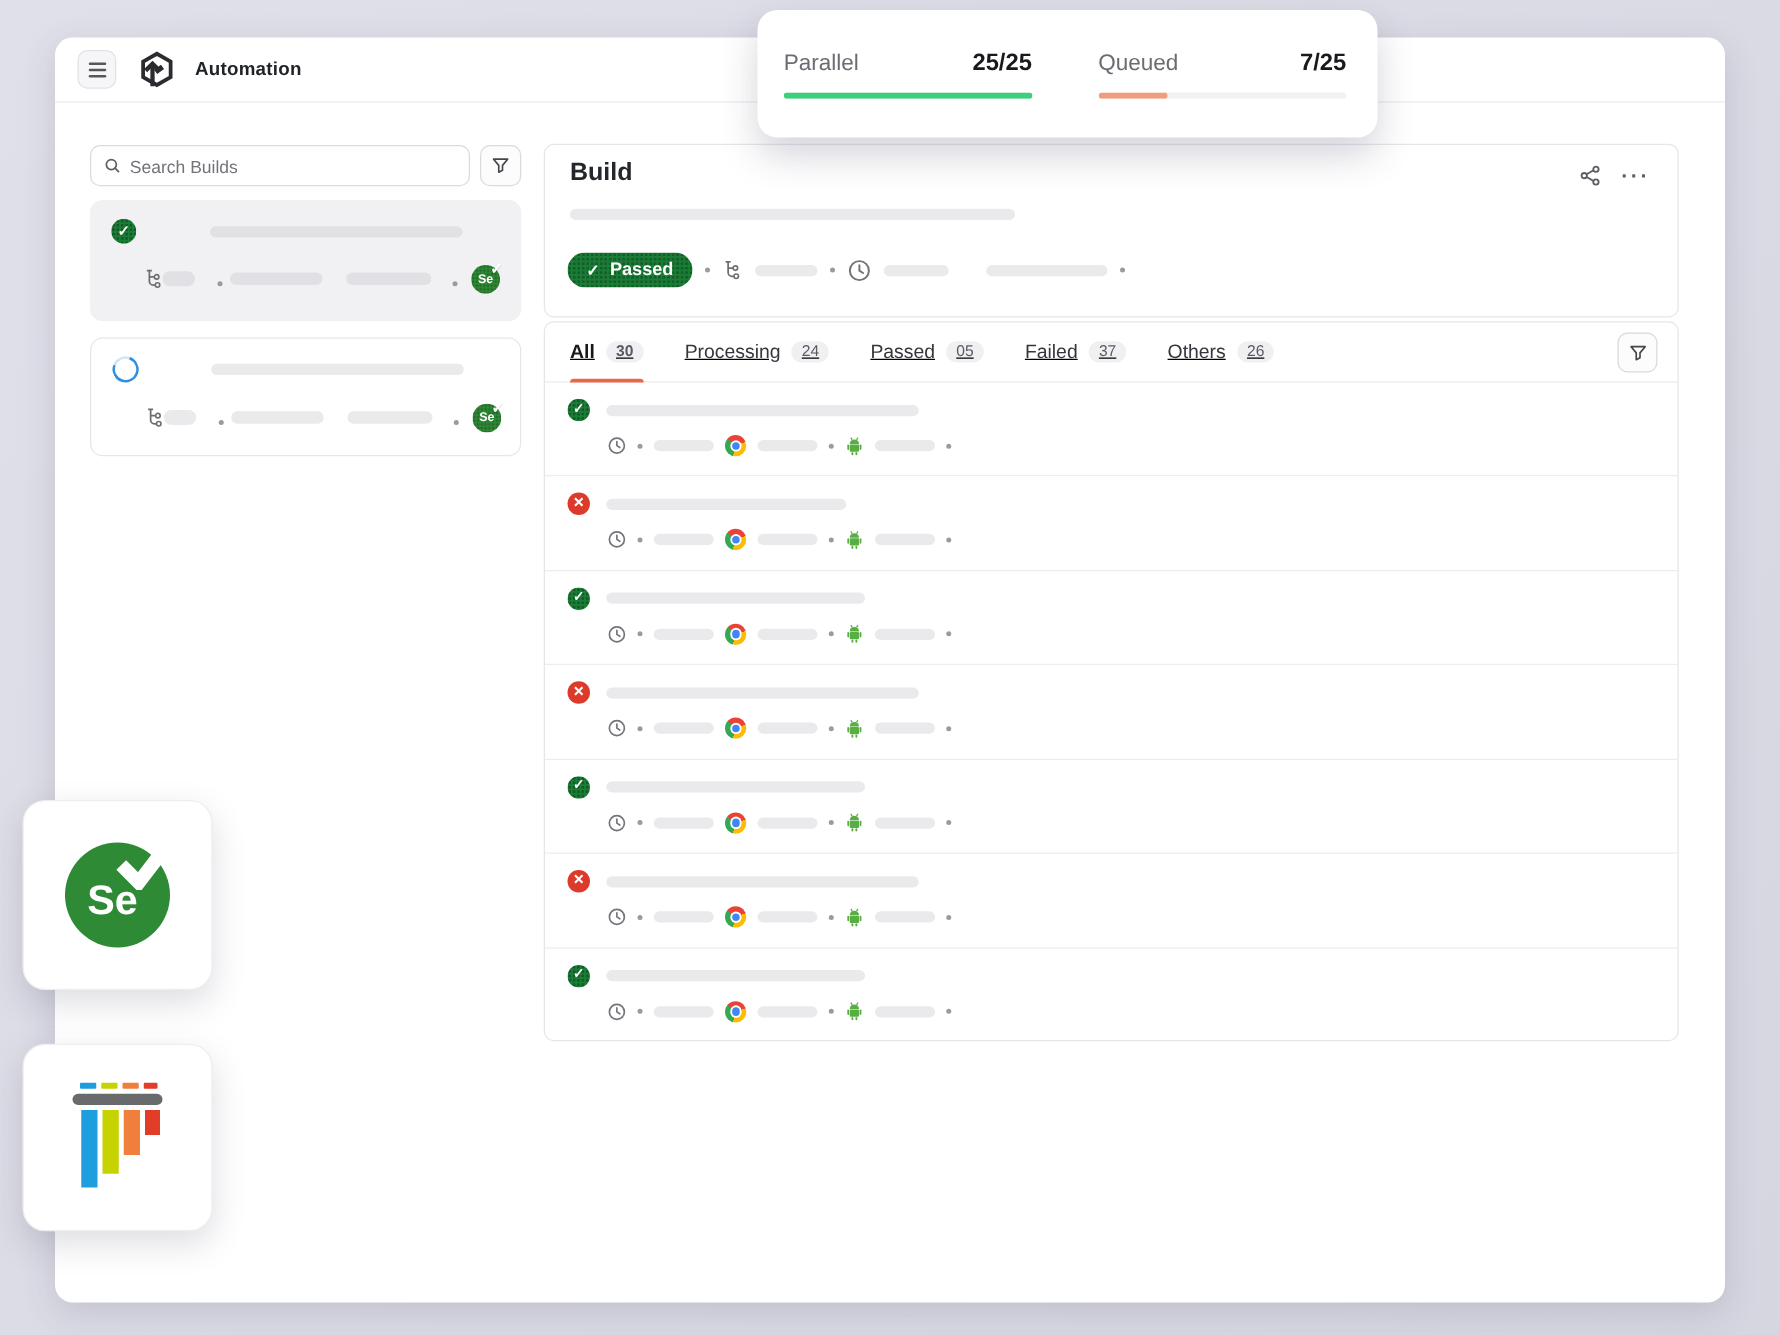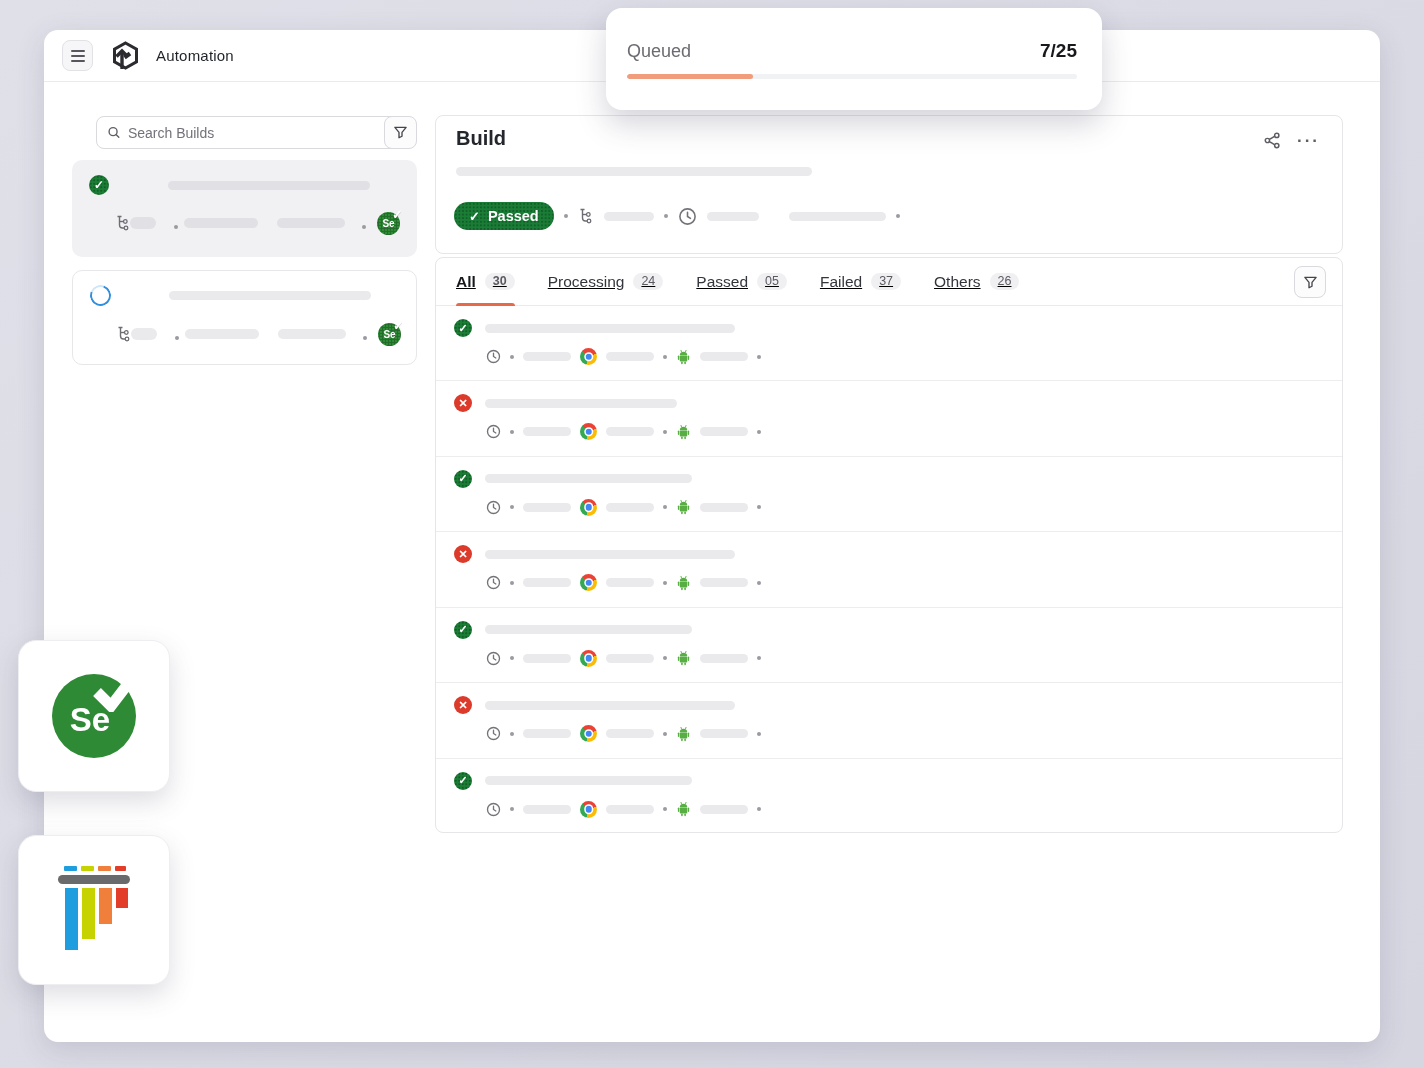--- a/index.html
+++ b/index.html
@@ -11,36 +11,36 @@
   
   .app-window { position:absolute; left:44px; top:30px; width:1336px; height:1012px;
     background:#fff; border-radius:14px; box-shadow:0 8px 28px rgba(70,70,100,.16); }
   .app-header { position:absolute; left:0; top:0; width:100%; height:52px;
     border-bottom:1px solid #ebebee; display:flex; align-items:center; padding-left:18px; }
   .menu-btn { width:31px; height:31px; border-radius:8px; border:1px solid #e2e2e6;
     background:#f6f6f8; display:flex; flex-direction:column; justify-content:center;
     align-items:center; gap:3px; cursor:pointer; }
   .menu-btn i { display:block; width:14px; height:2px; background:#56565c; border-radius:1px; }
   .brand-logo { margin-left:17px; display:flex; }
-  .app-title { margin-left:15px; font-size:15px; font-weight:400; color:#1f2328; letter-spacing:.2px; }
+  .app-title { margin-left:15px; font-size:15px; font-weight:700; color:#1f2328; letter-spacing:.2px; }
 
   
   .conc-card { position:absolute; left:606px; top:8px; width:496px; height:102px; z-index:20;
     background:#fff; border-radius:16px; box-shadow:0 14px 30px rgba(60,60,90,.22); 
     display:flex; align-items:center; padding:0 25px 0 21px; gap:53px; }
   .metric { flex:1; }
   .metric-top { display:flex; justify-content:space-between; align-items:baseline; }
   .metric-label { font-size:18px; color:#6b6b72; }
   .metric-value { font-size:19px; font-weight:700; color:#17191c; }
   .metric-track { margin-top:12px; height:5px; border-radius:3px; background:#f1f2f4; overflow:hidden; }
   .metric-fill { height:100%; border-radius:3px; }
 
   
   .search-wrap { position:absolute; display:flex; align-items:center; background:#fff;
-    border:1px solid #d9d9de; border-radius:8px; padding:0 10px; gap:7px;margin-left:24px; }
+    border:1px solid #d9d9de; border-radius:8px; padding:0 10px; gap:7px; }
   .search-wrap input { border:none; outline:none; font-size:14px; color:#33353a; width:100%;
     background:transparent; font-family:"Liberation Sans",sans-serif; }
   .search-wrap input::placeholder { color:#72727a; }
   .sb-search { left:28px; top:86px; width:304px; height:33px; }
   .filter-btn { position:absolute; width:33px; height:33px; border:1px solid #d9d9de;
     border-radius:8px; background:#fcfcfd; display:flex; align-items:center; justify-content:center; cursor:pointer; }
   .sb-filter { left:340px; top:86px; }
 
   .build-card { position:absolute; left:28px; width:345px; border-radius:10px; }
   .build-card.selected { top:130px; height:97px; background:#f1f1f3; }
@@ -534,20 +534,29 @@
       <span class="dot"></span>
     </div>
   </div>
         </div>
     </div>
   </div>
 
   <div class="conc-card">
     <div class="metric">
       <div class="metric-top">
+        <span class="metric-label">Parallel</span>
+        <span class="metric-value">25/25</span>
+      </div>
+      <div class="metric-track">
+        <div class="metric-fill" style="width: 100%; background: rgb(62, 207, 122);"></div>
+      </div>
+    </div>
+    <div class="metric">
+      <div class="metric-top">
         <span class="metric-label">Queued</span>
         <span class="metric-value">7/25</span>
       </div>
       <div class="metric-track">
         <div class="metric-fill" style="width: 28%; background: rgb(241, 156, 124);"></div>
       </div>
     </div>
   </div>
 
   <div class="logo-card selenium-card">

